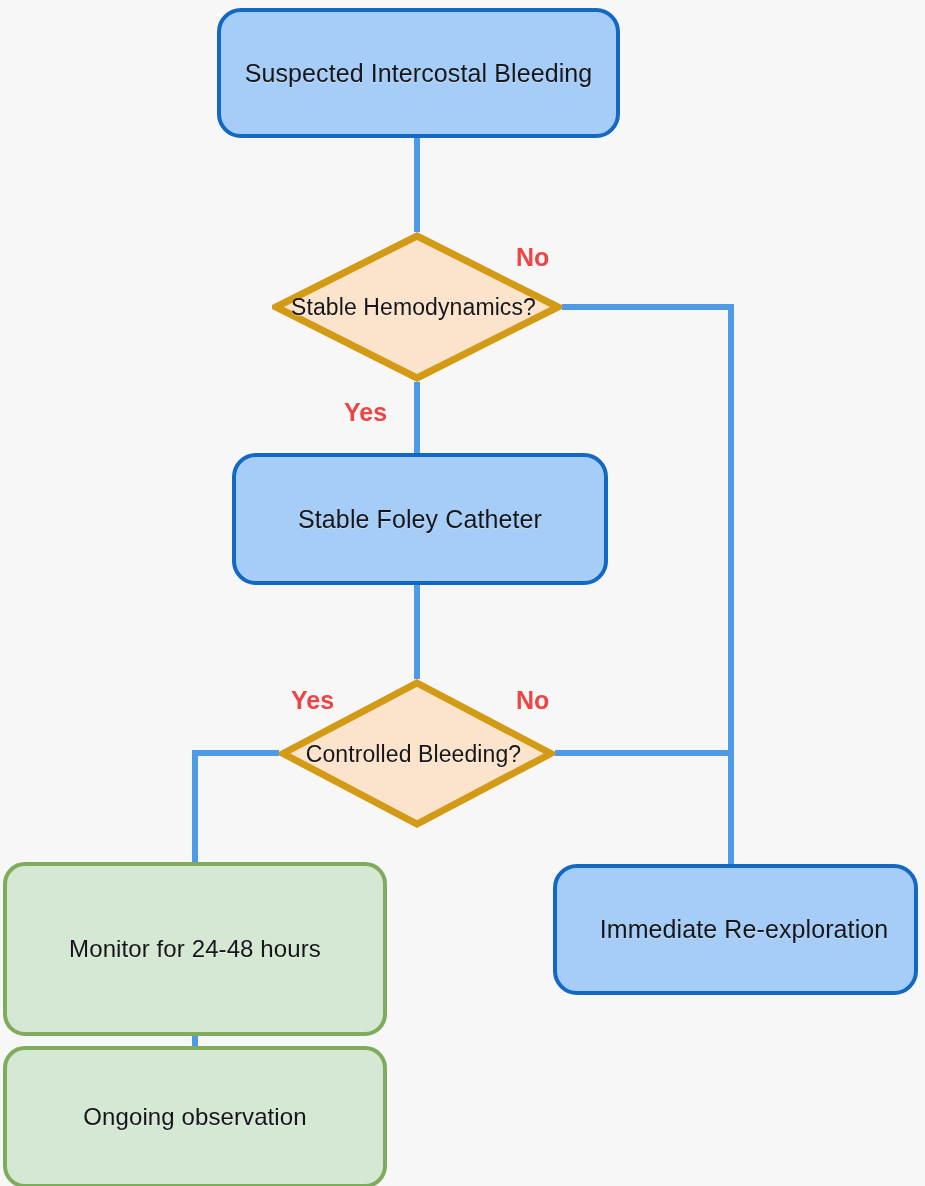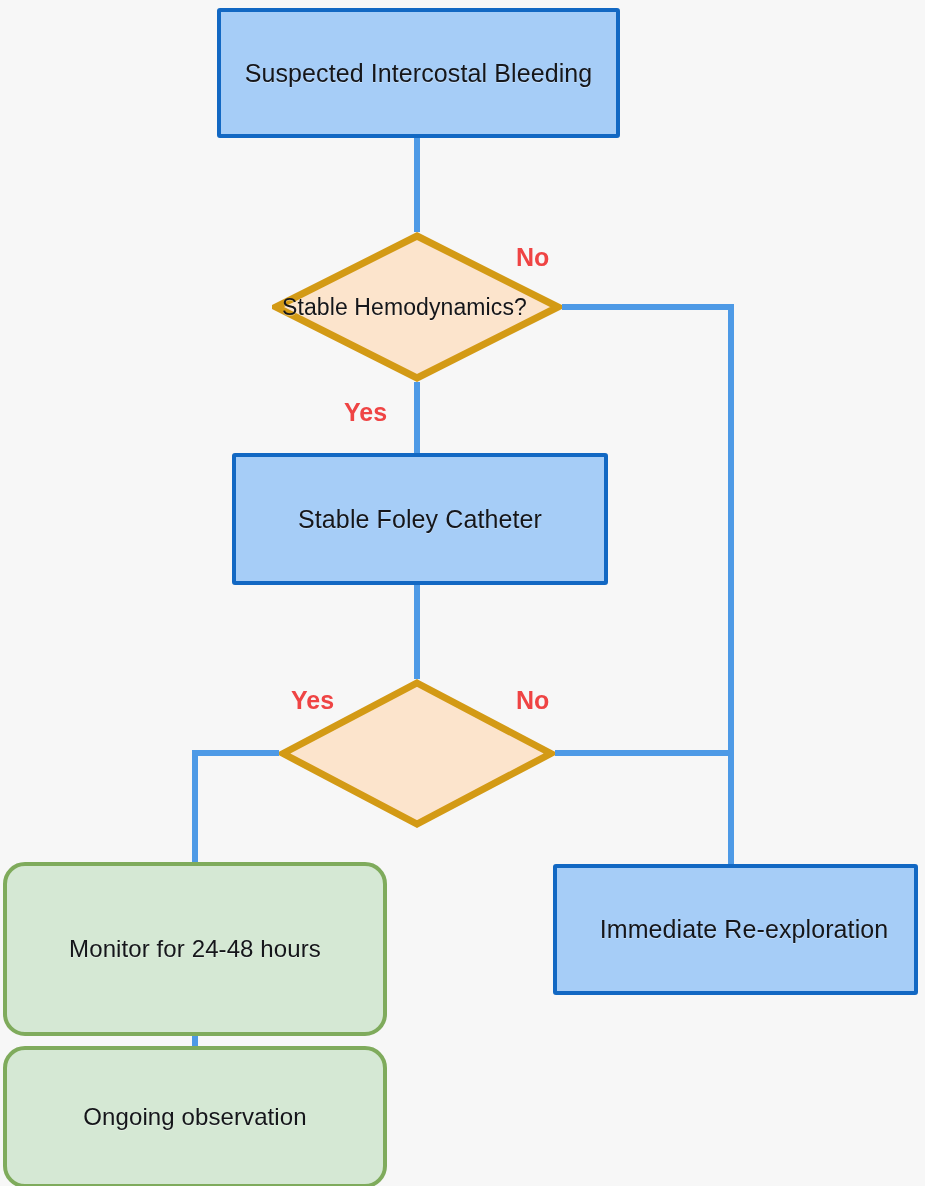--- a/index.html
+++ b/index.html
@@ -29,21 +29,21 @@
     position: absolute;
     box-sizing: border-box;
     display: flex;
     align-items: center;
     justify-content: center;
     text-align: center;
     color: #15161a;
     line-height: 1.22;
   }
   .node-process {
-    border-radius: 3px;
+    border-radius: 24px;
   }
   .node-blue {
     background: #a6cdf7;
     border: 4px solid #1268c3;
   }
   .node-green {
     background: #d5e8d4;
     border: 4px solid #7fab5c;
     border-radius: 22px;
   }
@@ -67,21 +67,21 @@
     display: block;
   }
   .decision .node-label {
     position: absolute;
     left: 0;
     right: 7px;
     top: 50%;
     transform: translateY(-50%);
     font-size: 23px;
     color: #15161a;
-    text-align: left;
+    text-align: center;
   }
   .edge-label {
     position: absolute;
     font-size: 25px;
     font-weight: bold;
     white-space: nowrap;
   }
   .edge-label-yes { color: #ef4444; }
   .edge-label-no  { color: #ef4444; }
 </style>
@@ -125,20 +125,21 @@
   <div class="edge-label edge-label-yes" style="left:344px; top:398px;">Yes</div>
 
   <div class="node node-process node-blue" style="left:232px; top:453px; width:376px; height:132px;">
     <span class="node-label">Stable Foley Catheter</span>
   </div>
 
   <div class="decision" style="left:279px; top:679px; width:276px; height:149px;">
     <svg width="276" height="149" viewBox="0 0 276 149">
       <polygon points="138,4 272,74.5 138,145 4,74.5" fill="#fce4cc" stroke="#d39a15" stroke-width="7" stroke-linejoin="miter"></polygon>
     </svg>
+    <span class="node-label">Controlled Bleeding?</span>
   </div>
 
   <div class="edge-label edge-label-yes" style="left:291px; top:686px;">Yes</div>
 
   <div class="edge-label edge-label-no" style="left:516px; top:686px;">No</div>
 
   <div class="node node-green" style="left:3px; top:862px; width:384px; height:174px;">
     <span class="node-label">Monitor for 24-48 hours</span>
   </div>
 

